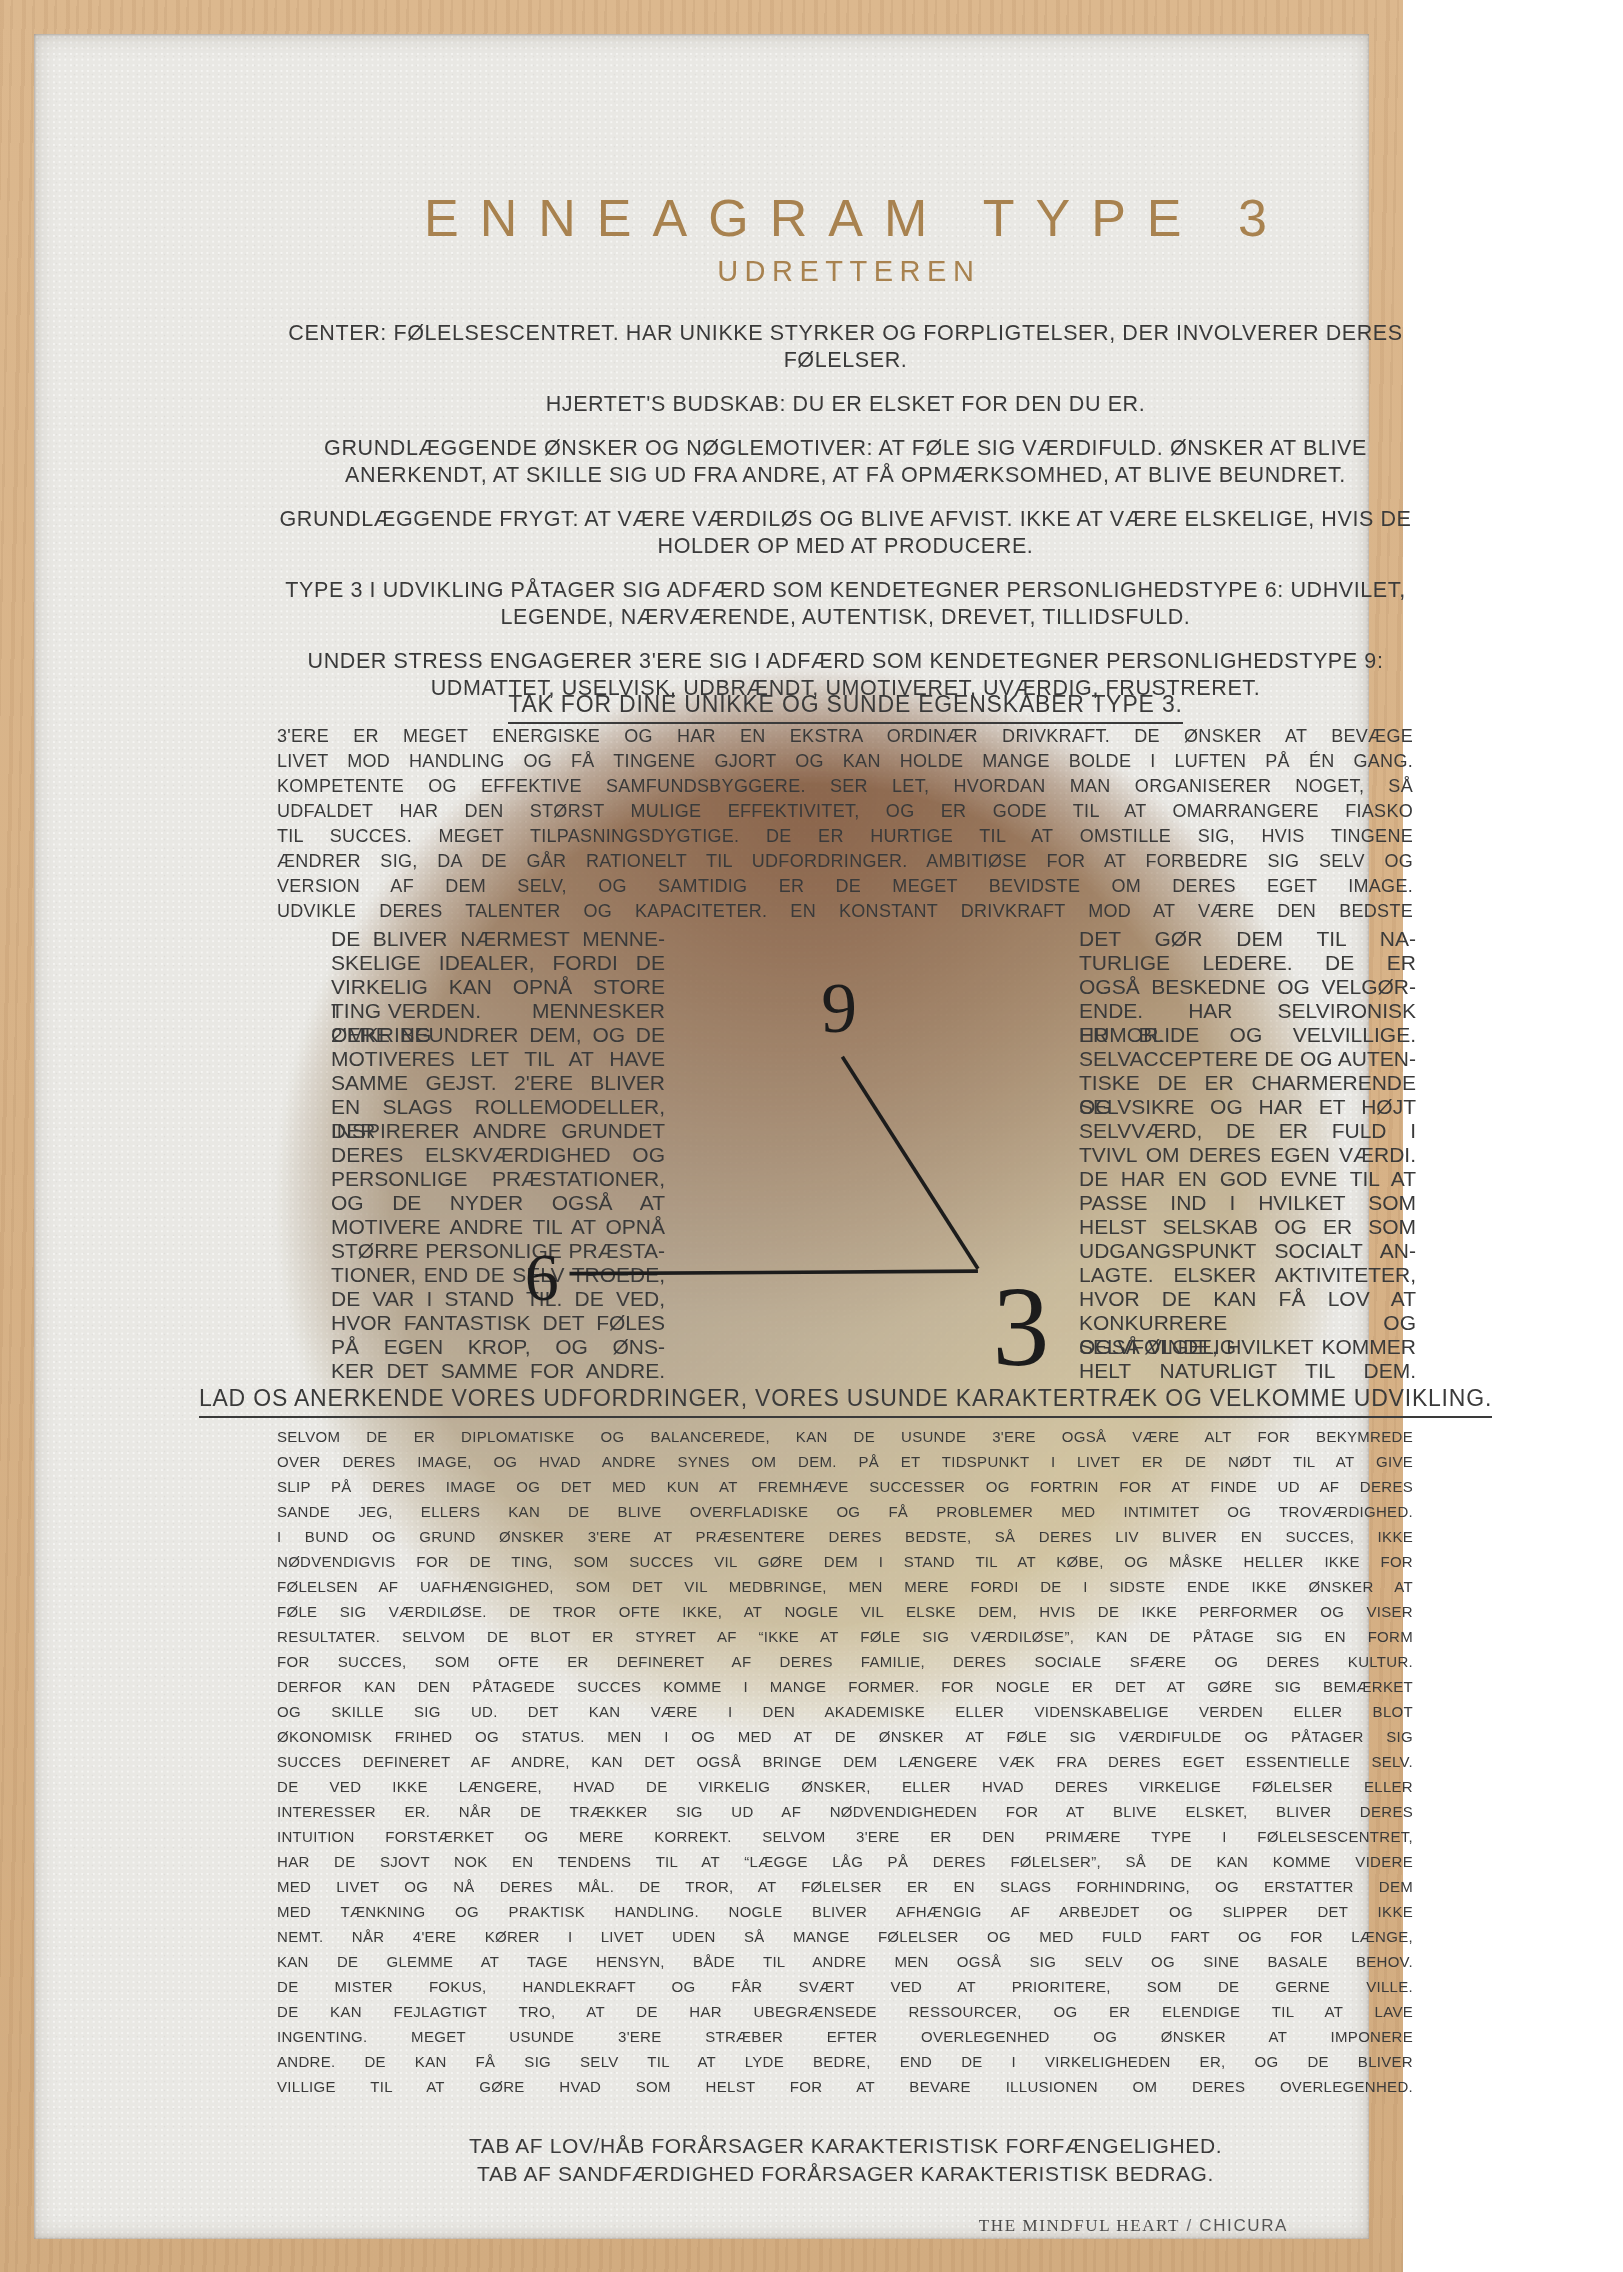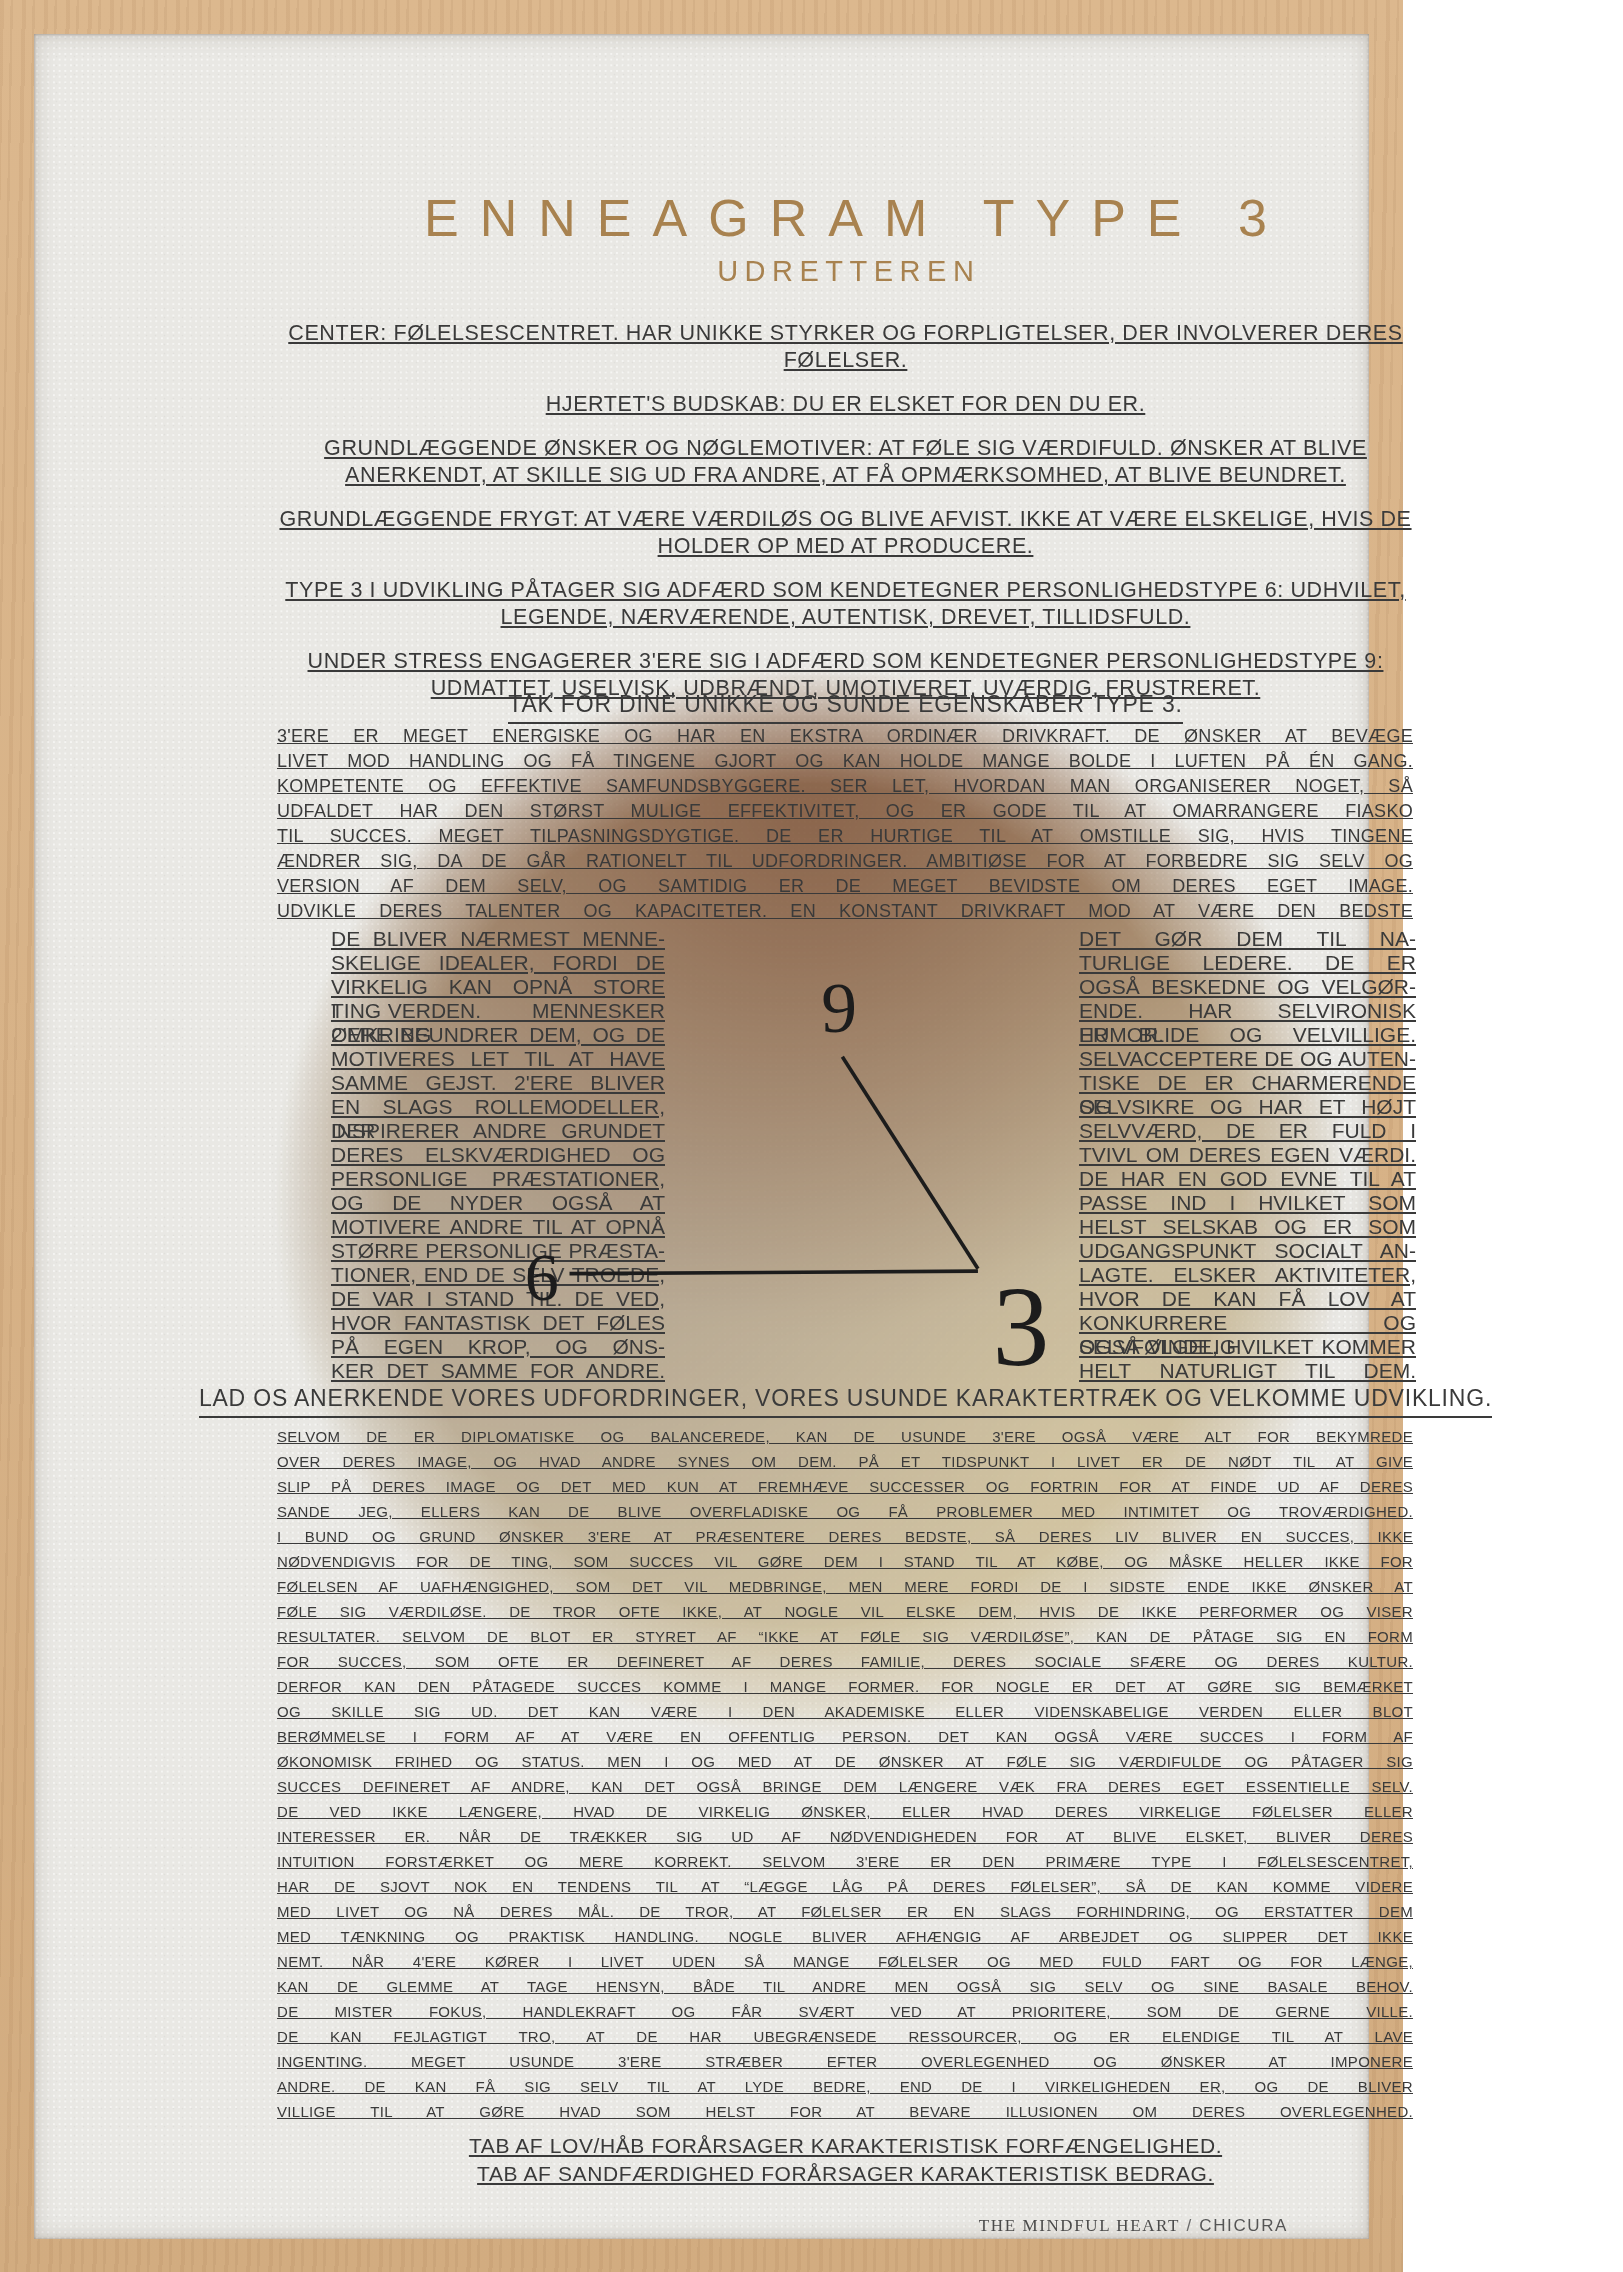--- a/index.html
+++ b/index.html
@@ -18,21 +18,21 @@
   
   .moon{position:absolute;left:237px;top:631px;width:1079px;height:1079px;border-radius:50%;
     background:
       radial-gradient(circle at 50% 14%, rgba(125,82,54,.95), rgba(125,82,54,0) 48%),
       radial-gradient(circle at 28% 52%, rgba(163,146,128,.65), rgba(163,146,128,0) 58%),
       radial-gradient(circle at 72% 74%, rgba(208,192,152,.85), rgba(208,192,152,0) 62%),
       linear-gradient(180deg,#926d4d 0%,#a98e6d 30%,#b7a78d 55%,#c9bb9b 80%,#d3c7a6 100%);
     filter:blur(11.4px);opacity:.88;
     -webkit-mask-image:radial-gradient(closest-side,#000 78%,rgba(0,0,0,.55) 90%,rgba(0,0,0,0) 100%);
             mask-image:radial-gradient(closest-side,#000 78%,rgba(0,0,0,.55) 90%,rgba(0,0,0,0) 100%);}
-  .txt{color:#3a3a3a;text-decoration:underline;}
+  .txt{color:#3a3a3a;}
   .title{position:absolute;left:0;top:154px;width:1623px;text-align:center;
     font-size:52px;font-weight:400;letter-spacing:21px;padding-left:21px;box-sizing:border-box;
     color:#a8824f;}
   .subtitle{position:absolute;left:0;top:221px;width:1623px;text-align:center;
     font-size:29px;font-weight:400;letter-spacing:6.5px;padding-left:6.5px;box-sizing:border-box;
     color:#a8824f;}
   .intro{position:absolute;left:227px;top:286px;width:1169px;text-align:center;}
   .intro p{margin:0 0 17px 0;font-size:21.5px;line-height:27px;letter-spacing:0.6px;}
   .heading{position:absolute;left:0;width:1623px;text-align:center;font-size:23px;letter-spacing:0.8px;}
   .heading span{display:inline-block;border-bottom:2px solid #3a3a3a;padding-bottom:4px;}
@@ -155,21 +155,20 @@
         <div class="jline">SLIP PÅ DERES IMAGE OG DET MED KUN AT FREMHÆVE SUCCESSER OG FORTRIN FOR AT FINDE UD AF DERES</div>
         <div class="jline">SANDE JEG, ELLERS KAN DE BLIVE OVERFLADISKE OG FÅ PROBLEMER MED INTIMITET OG TROVÆRDIGHED.</div>
         <div class="jline">I BUND OG GRUND ØNSKER 3'ERE AT PRÆSENTERE DERES BEDSTE, SÅ DERES LIV BLIVER EN SUCCES, IKKE</div>
         <div class="jline">NØDVENDIGVIS FOR DE TING, SOM SUCCES VIL GØRE DEM I STAND TIL AT KØBE, OG MÅSKE HELLER IKKE FOR</div>
         <div class="jline">FØLELSEN AF UAFHÆNGIGHED, SOM DET VIL MEDBRINGE, MEN MERE FORDI DE I SIDSTE ENDE IKKE ØNSKER AT</div>
         <div class="jline">FØLE SIG VÆRDILØSE. DE TROR OFTE IKKE, AT NOGLE VIL ELSKE DEM, HVIS DE IKKE PERFORMER OG VISER</div>
         <div class="jline">RESULTATER. SELVOM DE BLOT ER STYRET AF “IKKE AT FØLE SIG VÆRDILØSE”, KAN DE PÅTAGE SIG EN FORM</div>
         <div class="jline">FOR SUCCES, SOM OFTE ER DEFINERET AF DERES FAMILIE, DERES SOCIALE SFÆRE OG DERES KULTUR.</div>
         <div class="jline">DERFOR KAN DEN PÅTAGEDE SUCCES KOMME I MANGE FORMER. FOR NOGLE ER DET AT GØRE SIG BEMÆRKET</div>
         <div class="jline">OG SKILLE SIG UD. DET KAN VÆRE I DEN AKADEMISKE ELLER VIDENSKABELIGE VERDEN ELLER BLOT</div>
-        <div class="jline">BERØMMELSE I FORM AF AT VÆRE EN OFFENTLIG PERSON. DET KAN OGSÅ VÆRE SUCCES I FORM AF</div>
         <div class="jline">ØKONOMISK FRIHED OG STATUS. MEN I OG MED AT DE ØNSKER AT FØLE SIG VÆRDIFULDE OG PÅTAGER SIG</div>
         <div class="jline">SUCCES DEFINERET AF ANDRE, KAN DET OGSÅ BRINGE DEM LÆNGERE VÆK FRA DERES EGET ESSENTIELLE SELV.</div>
         <div class="jline">DE VED IKKE LÆNGERE, HVAD DE VIRKELIG ØNSKER, ELLER HVAD DERES VIRKELIGE FØLELSER ELLER</div>
         <div class="jline">INTERESSER ER. NÅR DE TRÆKKER SIG UD AF NØDVENDIGHEDEN FOR AT BLIVE ELSKET, BLIVER DERES</div>
         <div class="jline">INTUITION FORSTÆRKET OG MERE KORREKT. SELVOM 3'ERE ER DEN PRIMÆRE TYPE I FØLELSESCENTRET,</div>
         <div class="jline">HAR DE SJOVT NOK EN TENDENS TIL AT “LÆGGE LÅG PÅ DERES FØLELSER”, SÅ DE KAN KOMME VIDERE</div>
         <div class="jline">MED LIVET OG NÅ DERES MÅL. DE TROR, AT FØLELSER ER EN SLAGS FORHINDRING, OG ERSTATTER DEM</div>
         <div class="jline">MED TÆNKNING OG PRAKTISK HANDLING. NOGLE BLIVER AFHÆNGIG AF ARBEJDET OG SLIPPER DET IKKE</div>
         <div class="jline">NEMT. NÅR 4'ERE KØRER I LIVET UDEN SÅ MANGE FØLELSER OG MED FULD FART OG FOR LÆNGE,</div>
         <div class="jline">KAN DE GLEMME AT TAGE HENSYN, BÅDE TIL ANDRE MEN OGSÅ SIG SELV OG SINE BASALE BEHOV.</div>

